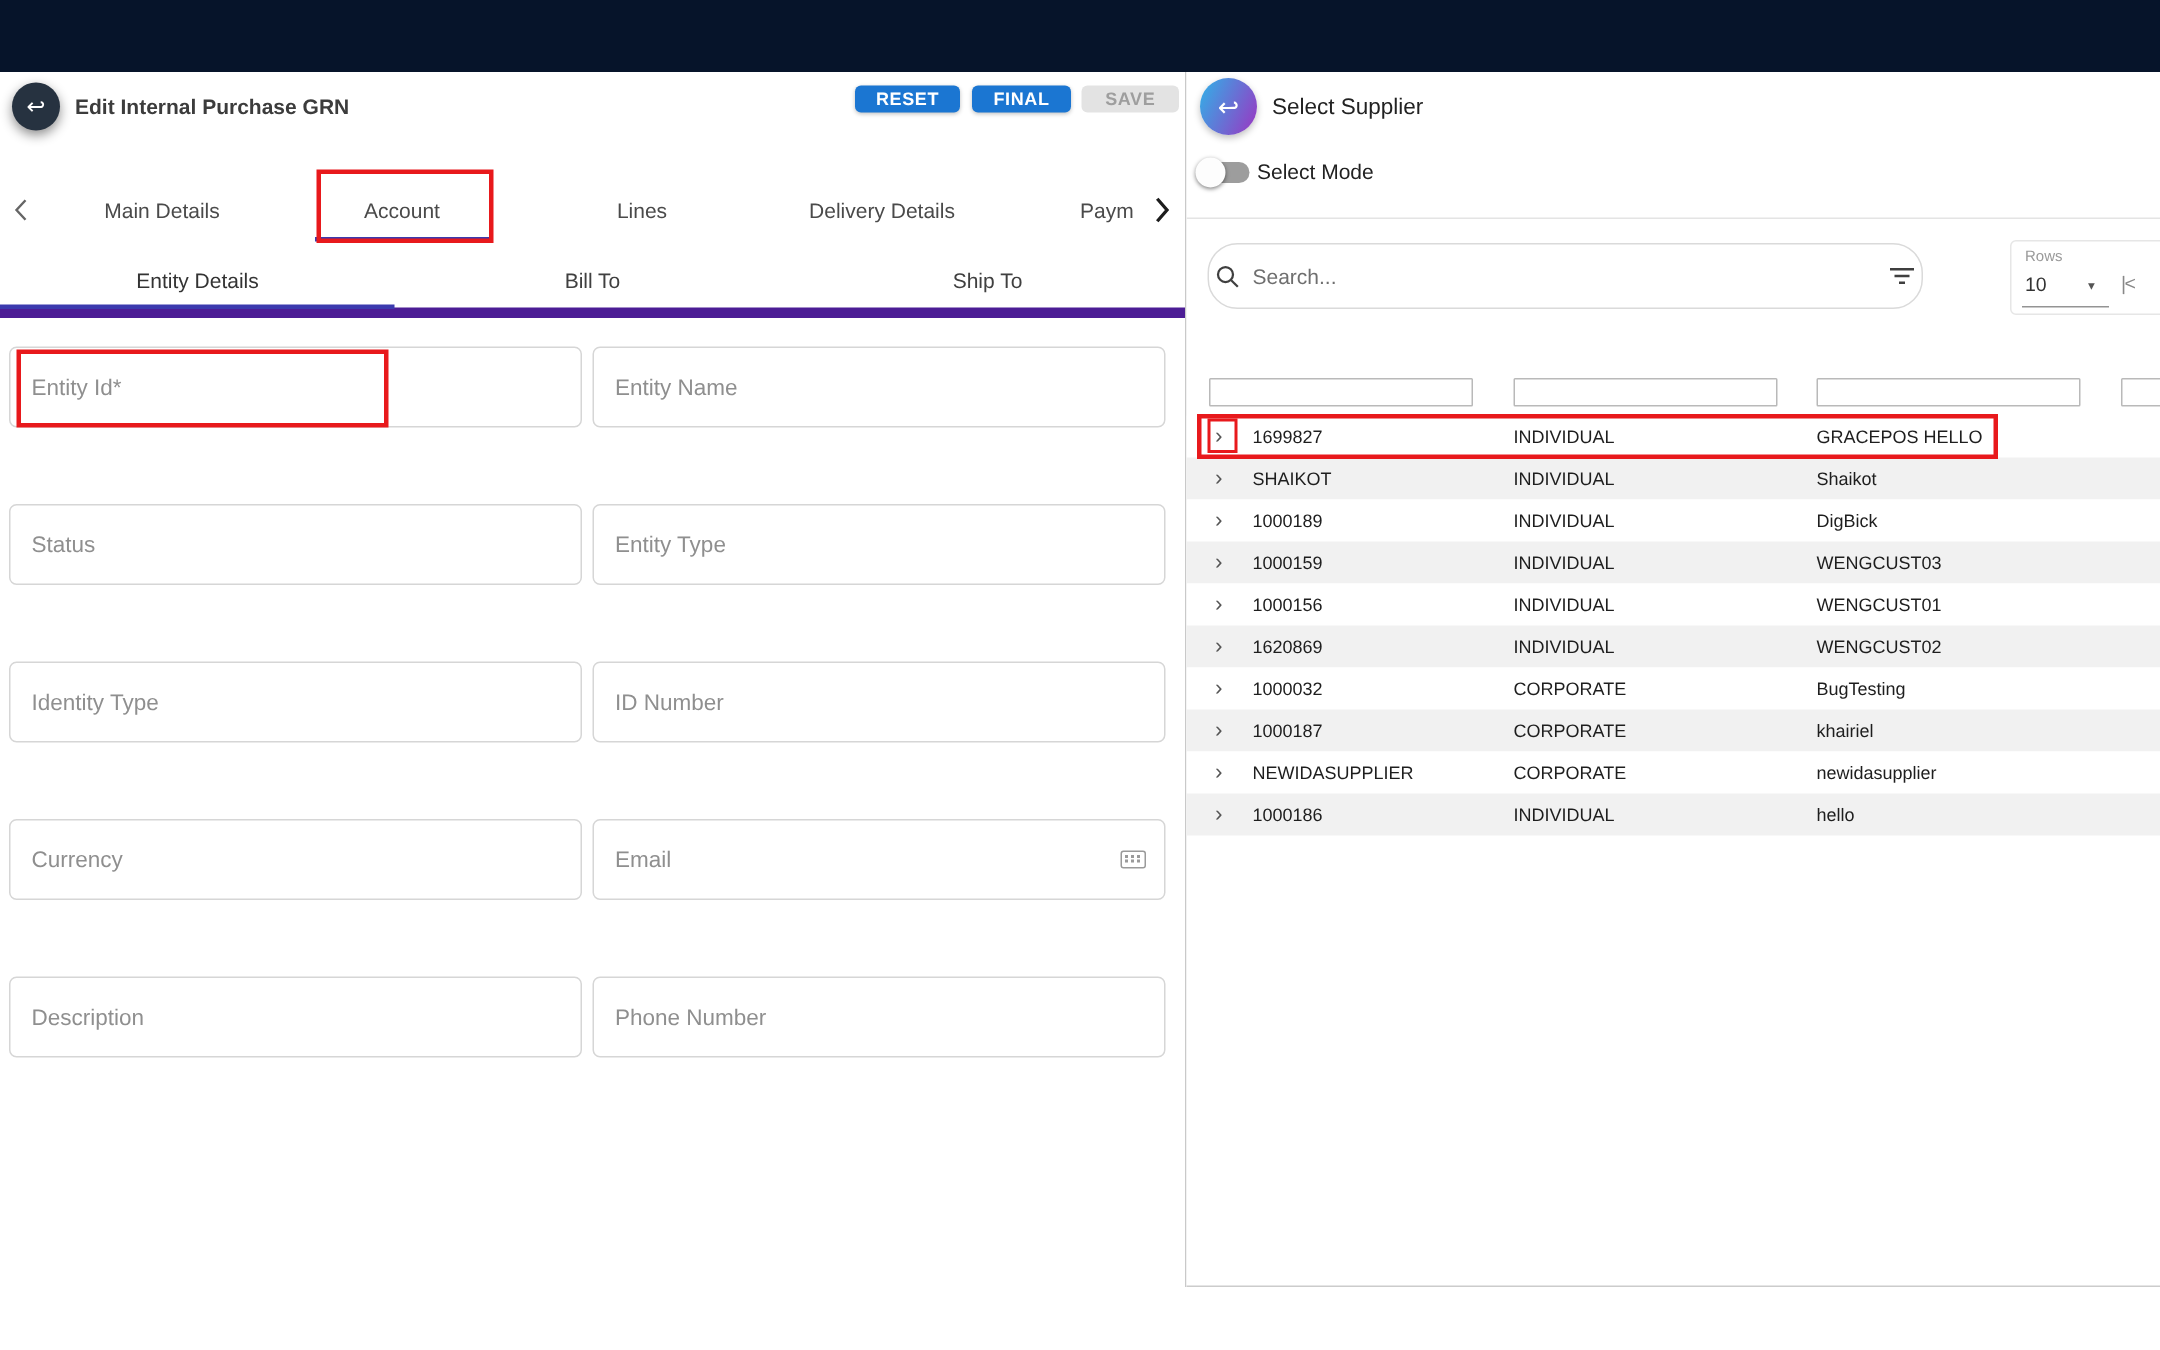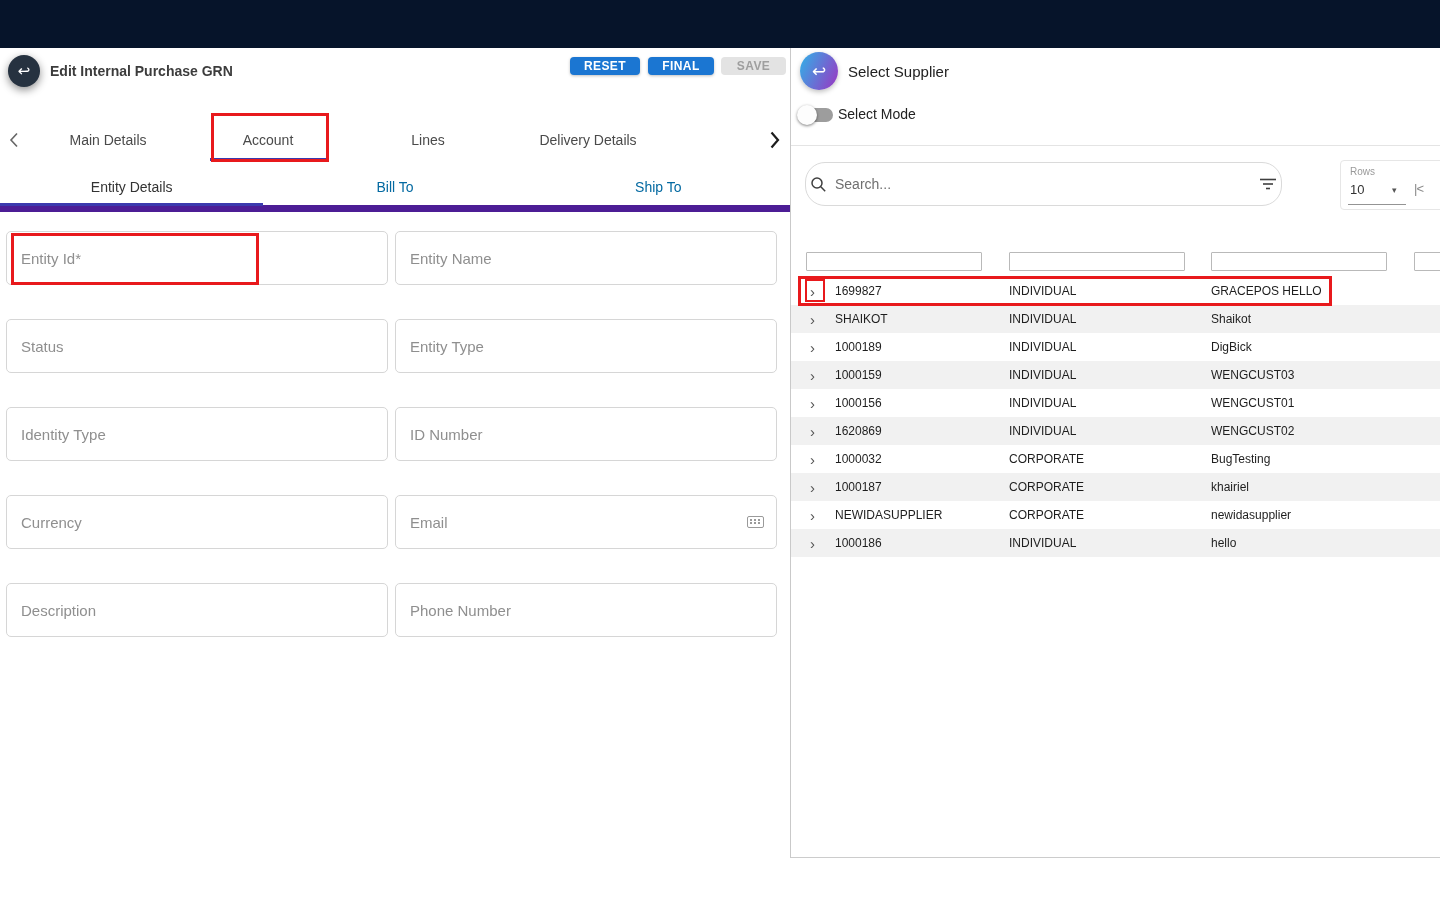--- a/index.html
+++ b/index.html
@@ -34,27 +34,27 @@
   .tabs-viewport{position:absolute;left:28px;top:0;width:730px;height:44px;overflow:hidden;display:flex}
   .tab{flex:0 0 160px;width:160px;display:flex;align-items:center;justify-content:center;
       font-size:14px;color:#4a4a4a;cursor:pointer;position:relative;white-space:nowrap}
   .tab.active::after{content:"";position:absolute;left:22px;right:22px;bottom:1px;height:3px;
       background:var(--active-indicator,#3b3aae)}
   .tab.clipped{justify-content:flex-start;padding-left:52px}
 
   .subtab-strip{position:absolute;left:0;top:120px;width:790px;height:44px;display:flex;
       border-bottom:7px solid #4c1d95}
   .subtab{flex:1;display:flex;align-items:center;justify-content:center;font-size:14px;
-      color:#0369a1;cursor:pointer;position:relative}
+      color:#404040;cursor:pointer;position:relative}
   .subtab.active{color:#333}
   .subtab.active::after{content:"";position:absolute;left:0;right:0;bottom:-1px;height:3px;
       background:var(--active-indicator,#3b3aae)}
 
   .form-area{position:absolute;left:0;top:183px;width:790px}
-  .form-col{position:absolute;top:0;display:flex;flex-direction:column;gap:34px}
+  .form-col{position:absolute;top:0;display:flex;flex-direction:column;gap:51px}
   .form-col.left{left:6px;width:382px}
   .form-col.right{left:395px;width:382px}
   .field{position:relative;height:54px;border:1px solid #d6d6d6;border-radius:5px;background:#fff;
       display:flex;align-items:center;padding:0 14px;cursor:text}
   .field-label{font-size:15px;color:#8f8f8f}
   .kbd-icon{position:absolute;right:12px;top:50%;transform:translateY(-50%);width:17px;height:12px;
       border:1.5px solid #9a9a9a;border-radius:2px}
   .kbd-icon::after{content:"";position:absolute;left:2px;top:2px;width:2px;height:2px;background:#9a9a9a;
       box-shadow:4px 0 0 #9a9a9a,8px 0 0 #9a9a9a,0 3px 0 #9a9a9a,4px 3px 0 #9a9a9a,8px 3px 0 #9a9a9a}
 
@@ -134,20 +134,21 @@
     <div class="tab-scroll prev">
       <svg width="10" height="16" viewBox="0 0 10 16">
           <polyline points="8,1.5 2,8 8,14.5" fill="none" stroke="#666" stroke-width="1.6"></polyline>
         </svg>
     </div>
     <div class="tabs-viewport">
         <div class="tab">Main Details</div>
         <div class="tab active">Account</div>
         <div class="tab">Lines</div>
         <div class="tab">Delivery Details</div>
+        <div class="tab clipped">Paym</div>
       </div>
     <div class="tab-scroll next">
       <svg width="11" height="18" viewBox="0 0 11 18">
           <polyline points="2.5,1.5 9,9 2.5,16.5" fill="none" stroke="#1d1d1d" stroke-width="2.2"></polyline>
         </svg>
     </div>
   </div>
   <div class="annot-box account-annot"></div>
 
   <div class="subtab-strip">

